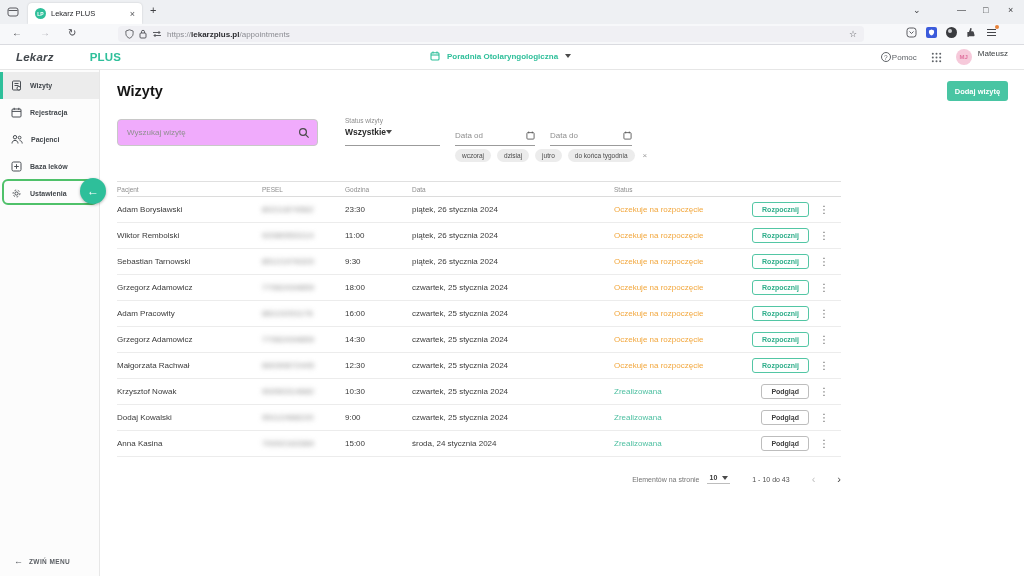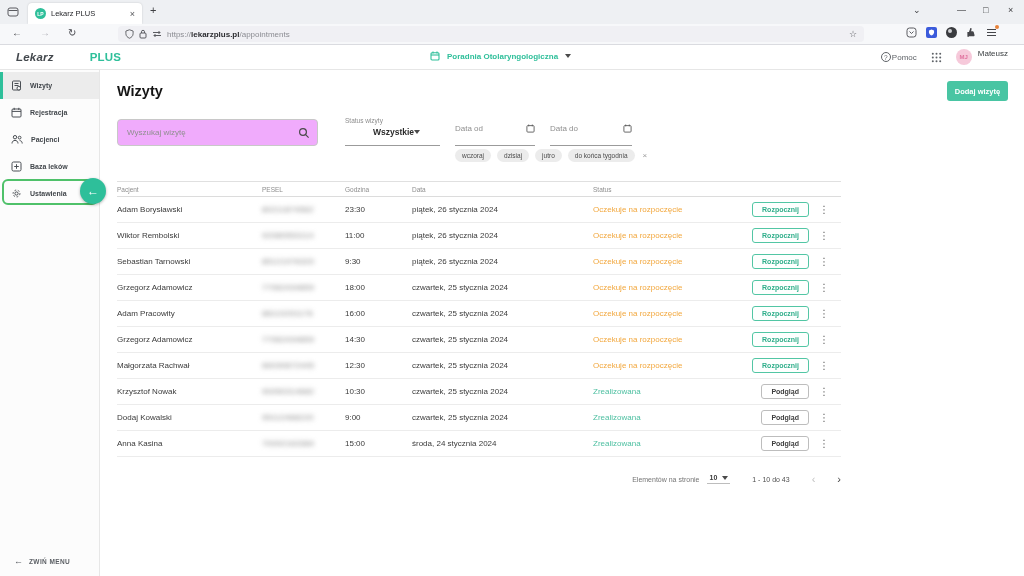--- a/index.html
+++ b/index.html
@@ -70,37 +70,37 @@
              color:#fff; font-family:inherit; font-size:7.5px; font-weight:bold; cursor:pointer; }
 
   .searchbox { position:absolute; left:117px; top:119px; width:201px; height:27px; border:1px solid #c8c8c8; border-radius:4px;
                display:flex; align-items:center; background:#f0abfc; }
   .searchbox input { flex:1; border:none; outline:none; background:transparent; font-family:inherit; font-size:8px; color:#333; padding:0 9px; }
   .searchbox input::placeholder { color:#8f8f8f; }
   .search-ic { width:26px; height:100%; display:flex; align-items:center; justify-content:center; cursor:pointer; }
 
   .selectbox { position:absolute; left:345px; top:117px; width:95px; height:29px; border-bottom:1px solid #9b9b9b; cursor:pointer; }
   .selectbox .sl-label { font-size:6.5px; color:#8d8d8d; }
-  .selectbox .sl-row { display:flex; align-items:center; justify-content:flex-start; margin-top:3px;margin-left:28px; }
+  .selectbox .sl-row { display:flex; align-items:center; justify-content:flex-start; margin-top:3px; }
   .selectbox .sl-val { font-size:8.5px; font-weight:bold; color:#2b2b2b; }
 
   .datefield { position:absolute; top:117px; height:29px; border-bottom:1px solid #9b9b9b; display:flex; align-items:flex-end;
-               justify-content:space-between; padding-bottom:12px; cursor:text; }
+               justify-content:space-between; padding-bottom:5px; cursor:text; }
   .datefield .ph { font-size:8px; color:#8f8f8f; }
 
   .chips { position:absolute; left:455px; top:149px; display:flex; align-items:center; gap:6px; }
   .chip { background:#ececec; border-radius:8px; padding:3px 7px; font-size:6.5px; color:#4b4b4b; cursor:pointer; white-space:nowrap; }
   .chips .clear { font-size:8px; color:#9a9a9a; cursor:pointer; margin-left:2px; }
 
   
   .table { position:absolute; left:117px; top:181px; width:724px; }
   .thead { height:16px; display:flex; align-items:center; border-top:1px solid #e0e0e0; border-bottom:1px solid #dcdcdc;
            font-size:6.5px; color:#8e8e8e; }
   .trow { height:26px; display:flex; align-items:center; border-bottom:1px solid #ececec; font-size:8px; color:#3a3a3a; }
-  .c1 { width:145px; } .c2 { width:83px; } .c3 { width:67px; } .c4 { width:181px; } .c5 { width:134px; }
+  .c1 { width:145px; } .c2 { width:83px; } .c3 { width:67px; } .c4 { width:202px; } .c5 { width:134px; }
   .c6 { flex:1; display:flex; justify-content:flex-end; align-items:center; gap:10px; padding-right:12px; }
   .pesel-blur { filter:blur(2.4px); color:#7d7d7d; letter-spacing:.3px; }
   .status.pending { color:#f2a73d; }
   .status.done { color:#4cbfa0; }
   .act { font-family:inherit; font-size:7px; padding:3px 9px; border-radius:3px; background:#fff; cursor:pointer; }
   .act.start { border:1px solid #52c6a4; color:#2fae8a; font-weight:bold; background:#fdfffe; }
   .act.preview { border:1px solid #bdbdbd; color:#3f3f3f; font-weight:bold; }
   .kebab { font-size:10px; color:#606060; cursor:pointer; line-height:1; }
 
   

